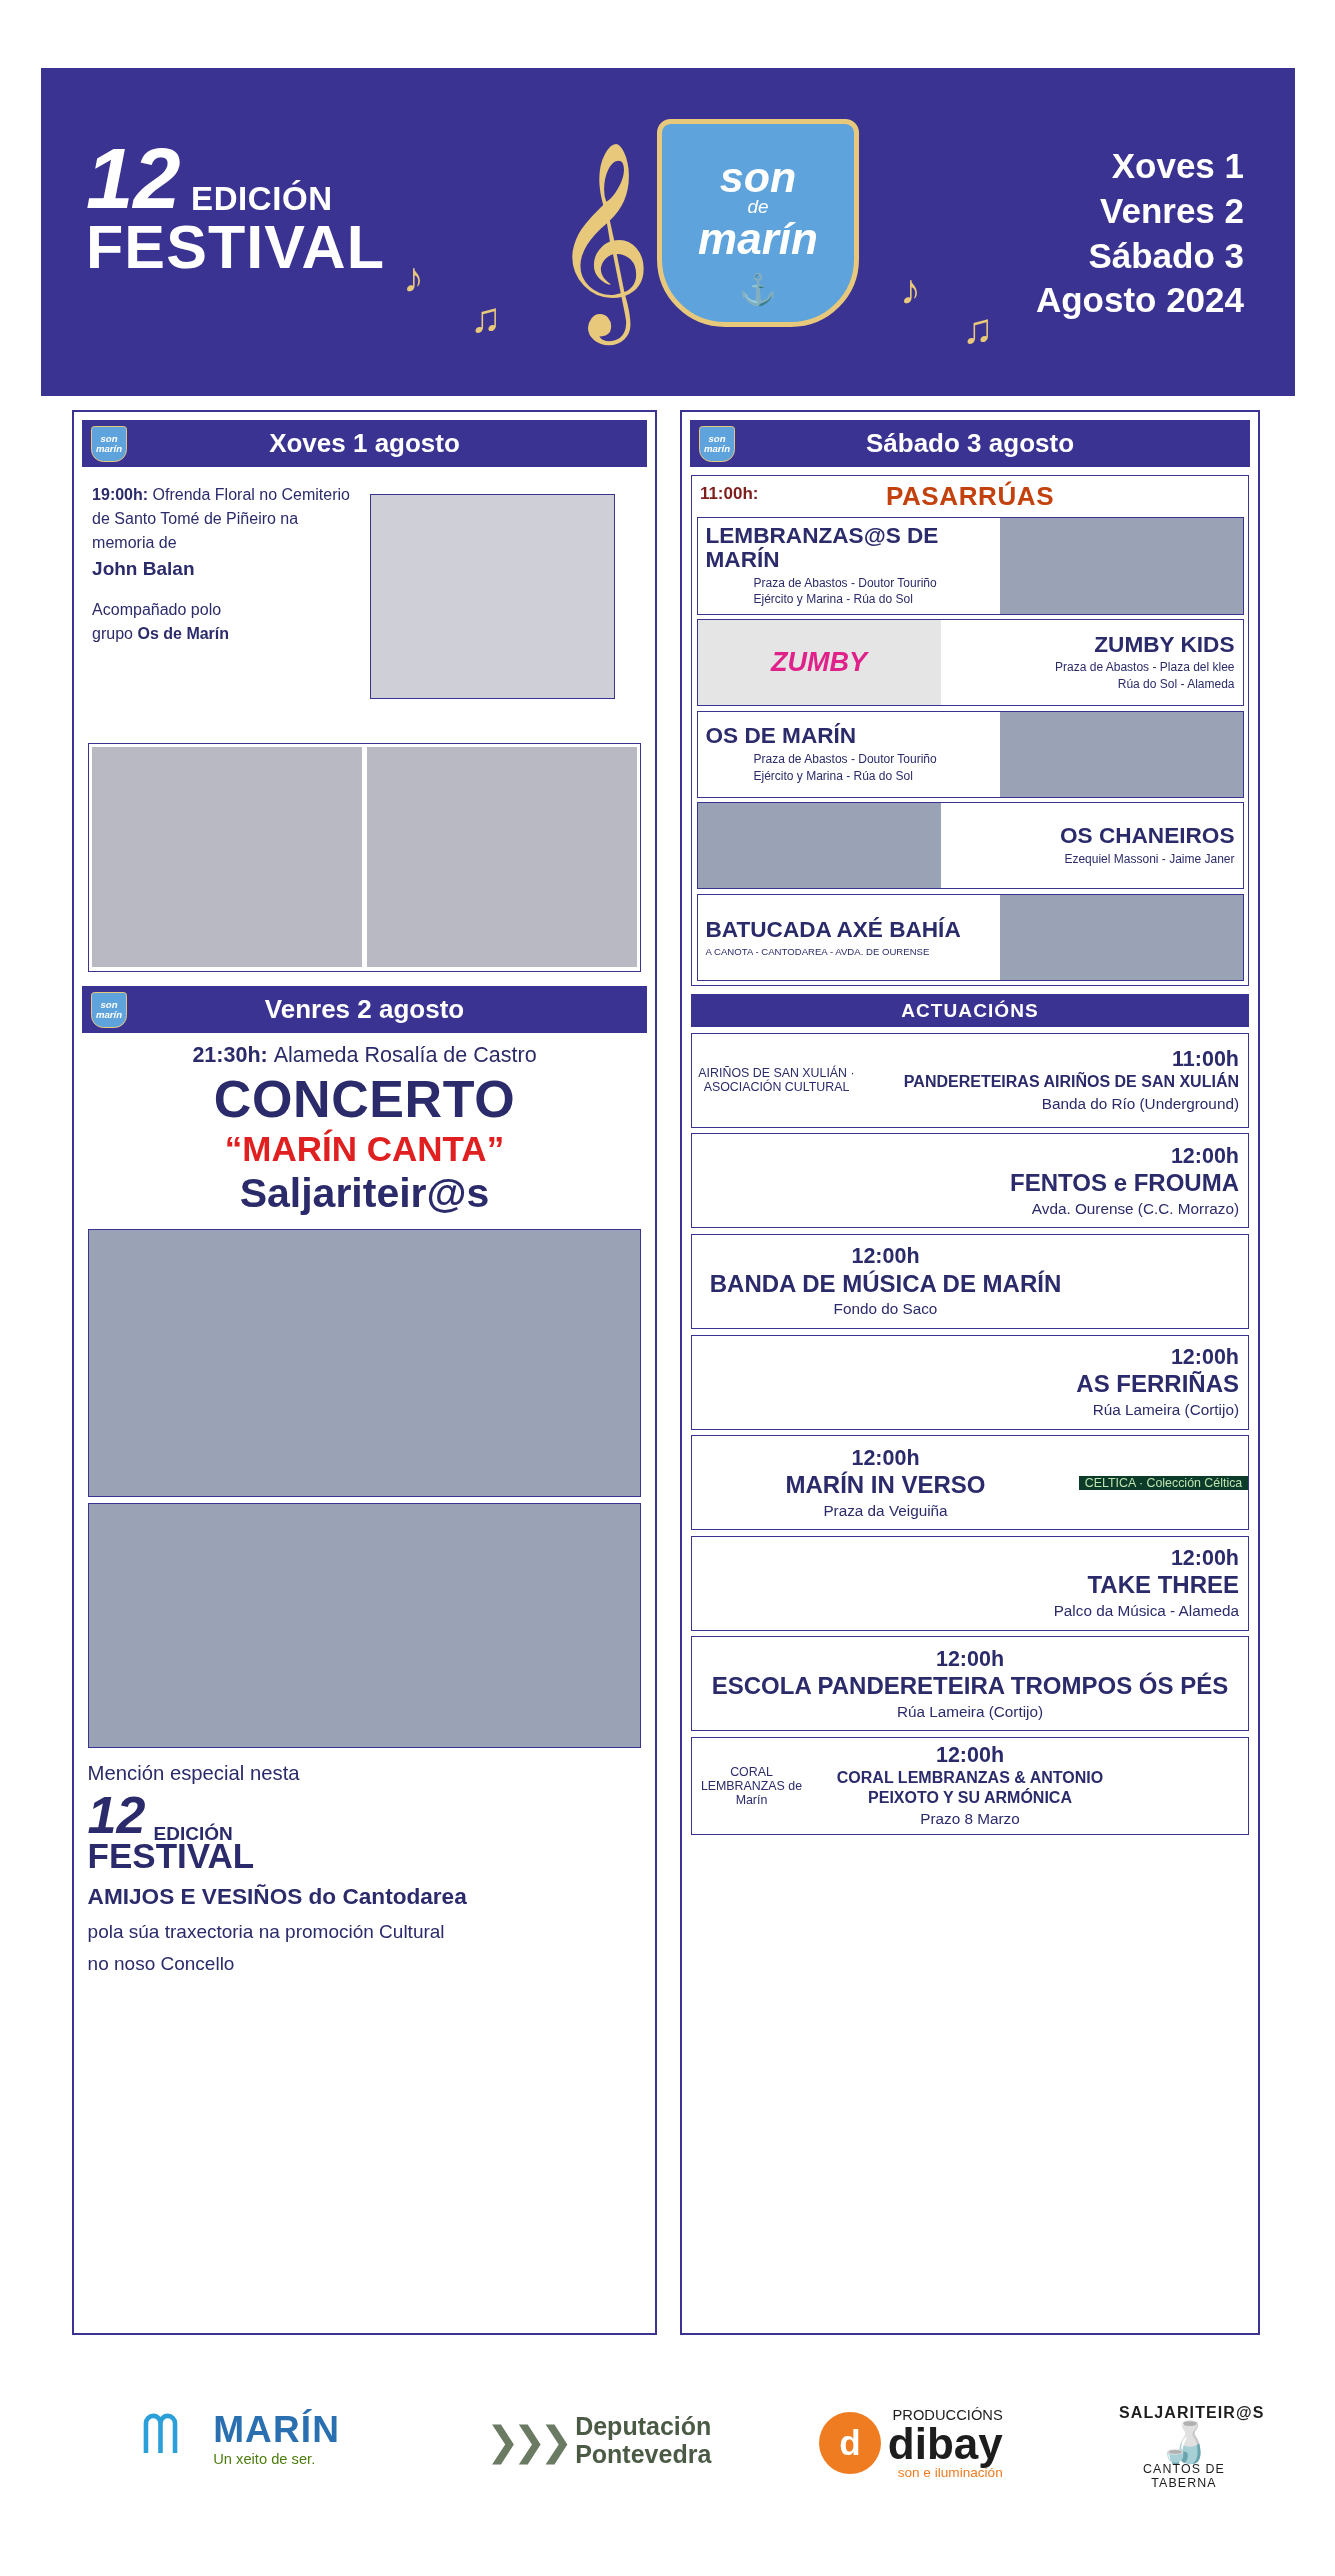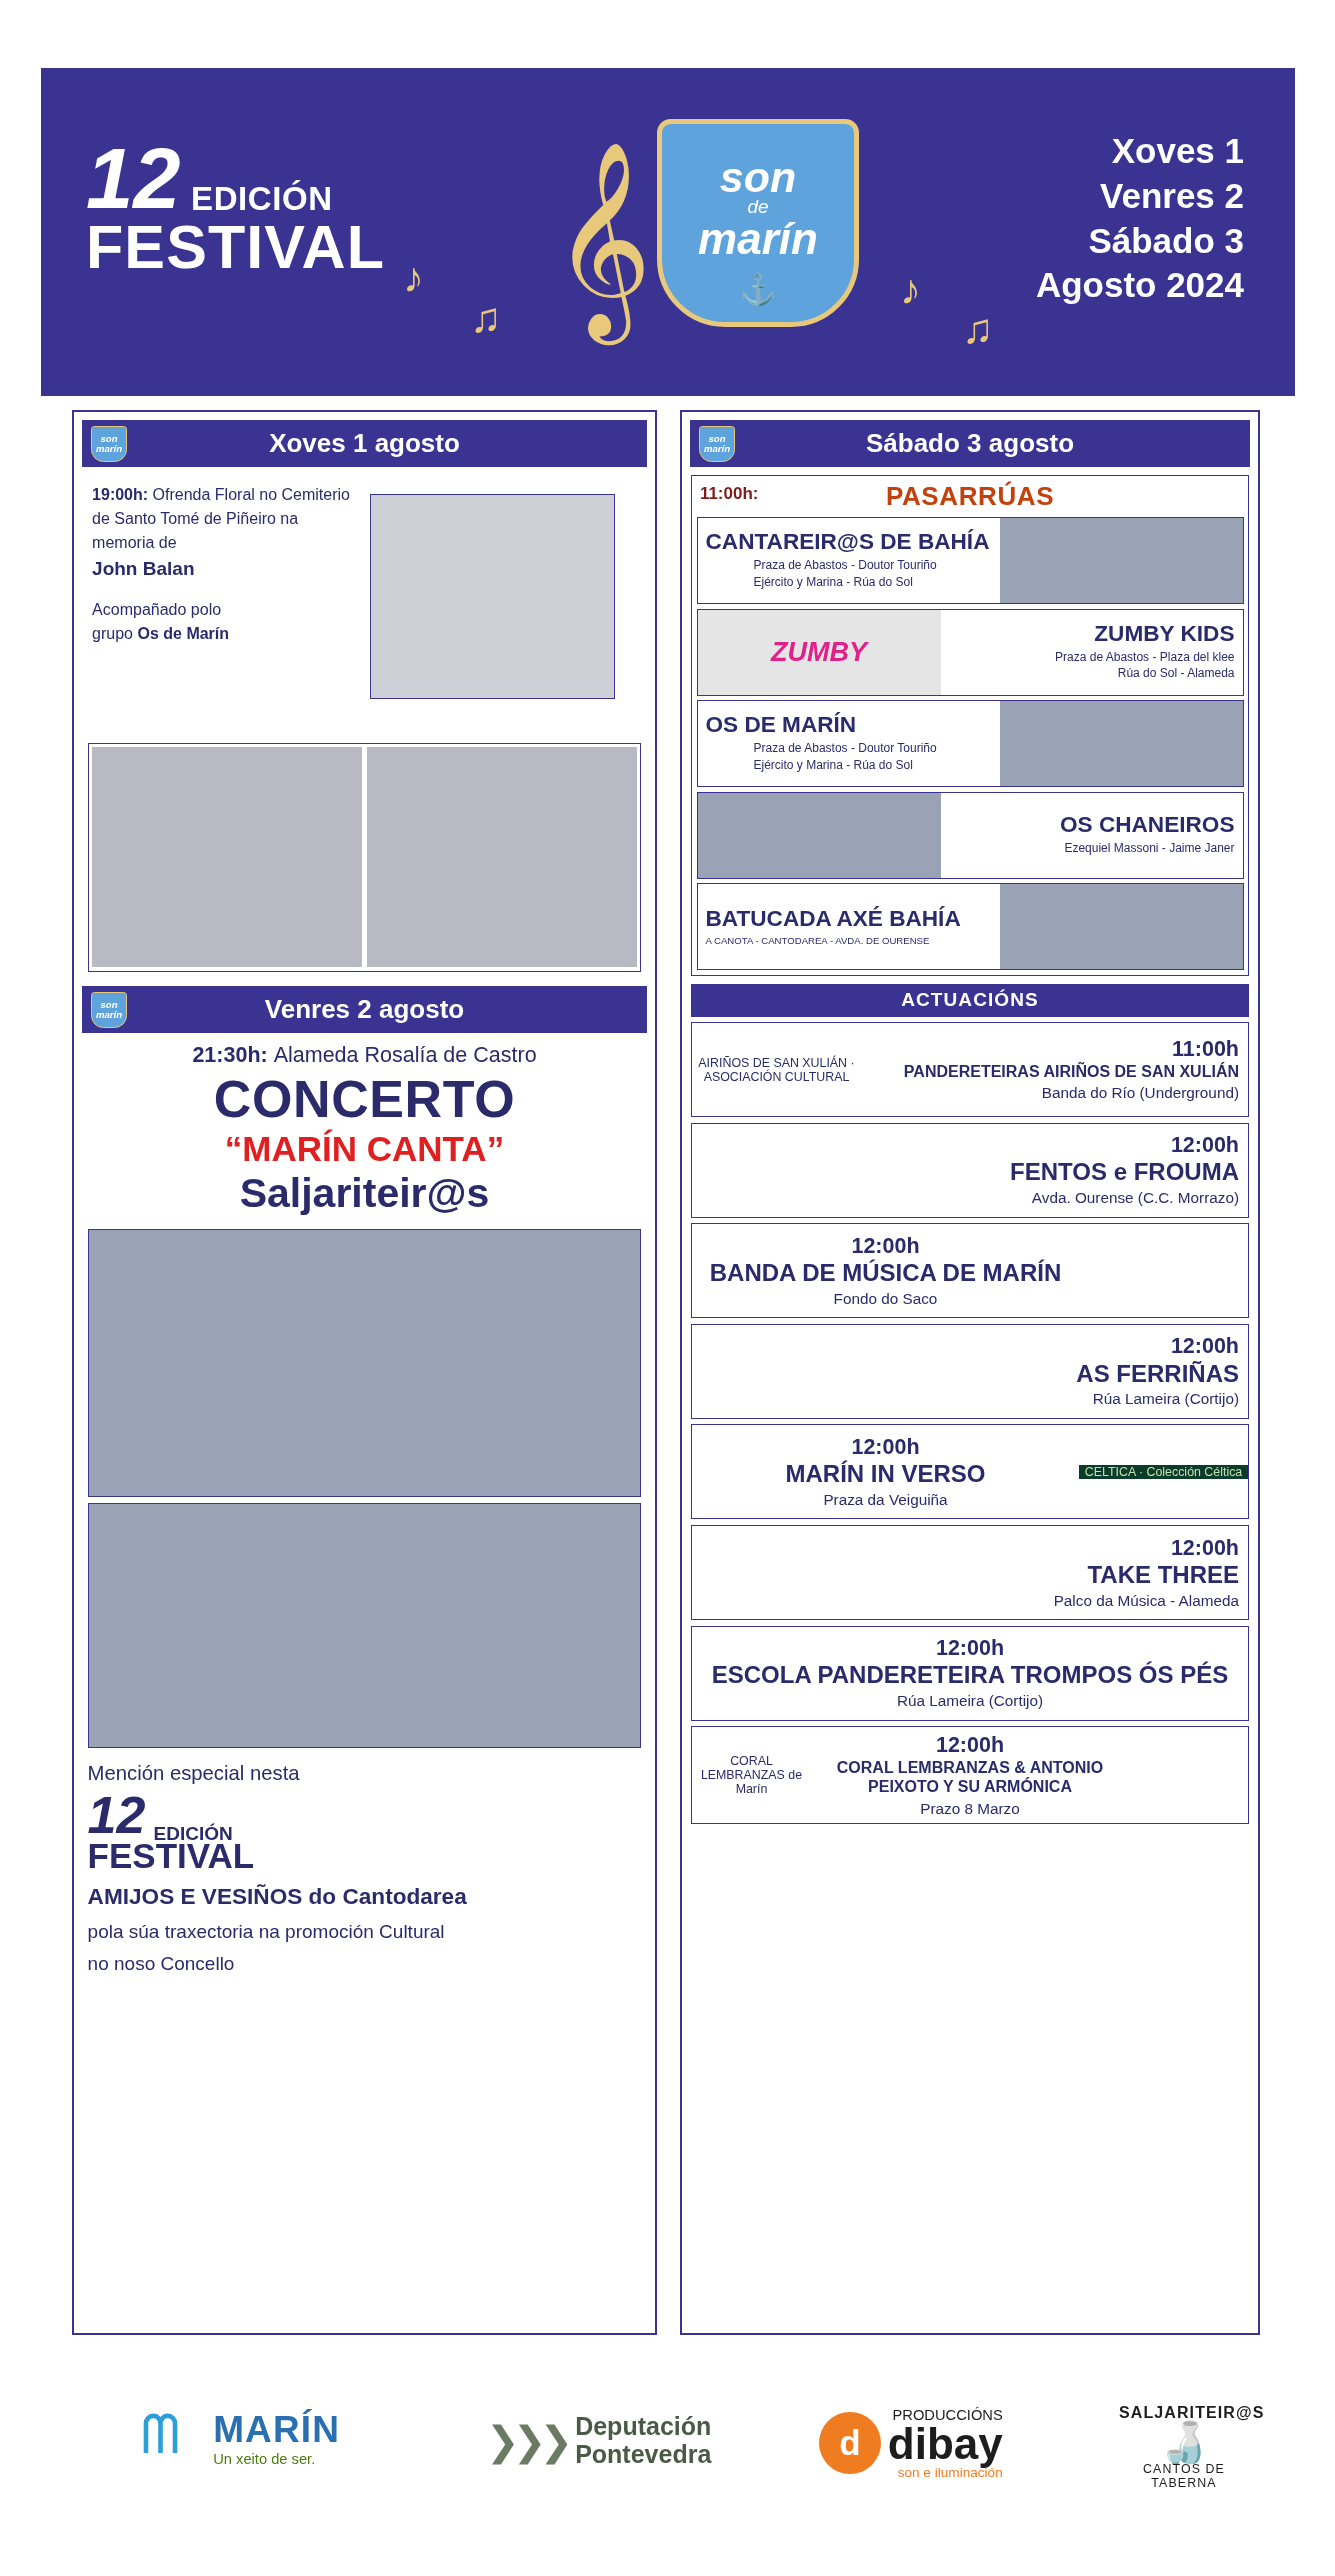--- a/index.html
+++ b/index.html
@@ -5,21 +5,21 @@
   html,body{margin:0;padding:0;background:#ffffff;}
   body{width:1335px;height:2576px;font-family:"Liberation Sans",sans-serif;color:#2b2b6b;}
   .poster{position:relative;width:1335px;height:2576px;background:#ffffff;}
 
   
   .header{position:absolute;left:41px;top:68px;width:1254px;height:328px;background:#3b3391;overflow:hidden;}
   .hdr-left{position:absolute;left:45px;top:73px;color:#fff;}
   .hdr-12{font-size:85px;font-weight:bold;font-style:italic;line-height:0.9;display:inline-block;vertical-align:bottom;}
   .hdr-edicion{font-size:33px;font-weight:bold;display:inline-block;vertical-align:bottom;margin-left:8px;letter-spacing:0.6px;}
   .hdr-festival{font-size:61px;font-weight:bold;letter-spacing:1.1px;margin-top:-5.6px;}
-  .hdr-dates{position:absolute;right:51px;top:61px;text-align:right;color:#fff;font-size:35px;font-weight:bold;line-height:1.28;}
+  .hdr-dates{position:absolute;right:51px;top:76px;text-align:right;color:#fff;font-size:35px;font-weight:bold;line-height:1.28;}
 
   .shield{position:absolute;left:599px;top:34px;width:226px;height:237px;}
   .shield-body{position:absolute;left:17px;top:17px;width:192px;height:198px;background:#5ea3dc;border:5.6px solid #e8c87a;border-radius:13.6px 13.6px 68px 68px;box-shadow:0 0 0 3.4px #3b3391;}
   .shield-son{position:absolute;left:0;top:29px;width:192px;text-align:center;color:#fff;font-size:43px;font-weight:bold;font-style:italic;}
   .shield-de{position:absolute;left:0;top:72px;width:192px;text-align:center;color:#fff;font-size:19px;font-style:italic;}
   .shield-marin{position:absolute;left:0;top:90px;width:192px;text-align:center;color:#fff;font-size:44px;font-weight:bold;font-style:italic;}
   .shield-anchor{position:absolute;left:0;top:148px;width:192px;text-align:center;color:#2b6aa3;font-size:30.5px;}
   .clef{position:absolute;left:511px;top:85px;color:#e8c87a;font-size:169px;line-height:1;}
   .notes{position:absolute;color:#e8c87a;font-size:42px;}
 
@@ -212,21 +212,21 @@
     </div>
 
     <div class="pas-box">
       <div class="pas-head">
         <div class="pas-time">11:00h:</div>
         <div class="pas-title">PASARRÚAS</div>
       </div>
 
       <div class="row">
         <div class="info">
-          <div class="r-name">CANTAREIR@S DE BAHÍA</div>
+          <div class="r-name">LEMBRANZAS@S DE MARÍN</div>
           <div class="r-sub">Praza de Abastos - Doutor Touriño</div>
           <div class="r-sub" style="margin-top:1.1px;">Ejército y Marina - Rúa do Sol</div>
         </div>
         <div class="img"></div>
       </div>
 
       <div class="row">
         <div class="zumby">ZUMBY</div>
         <div class="info right-t">
           <div class="r-name">ZUMBY KIDS</div>

